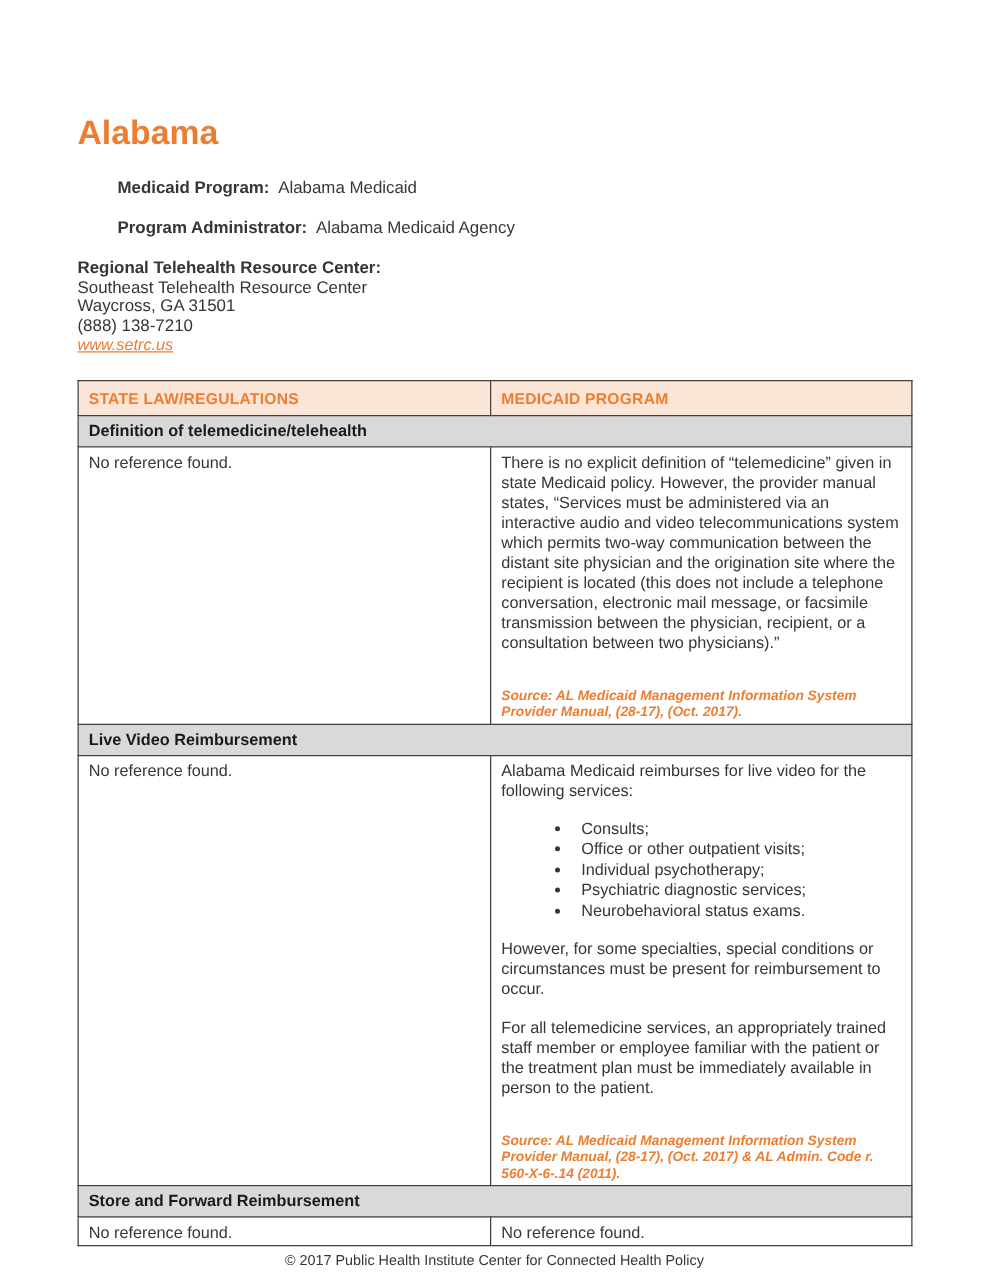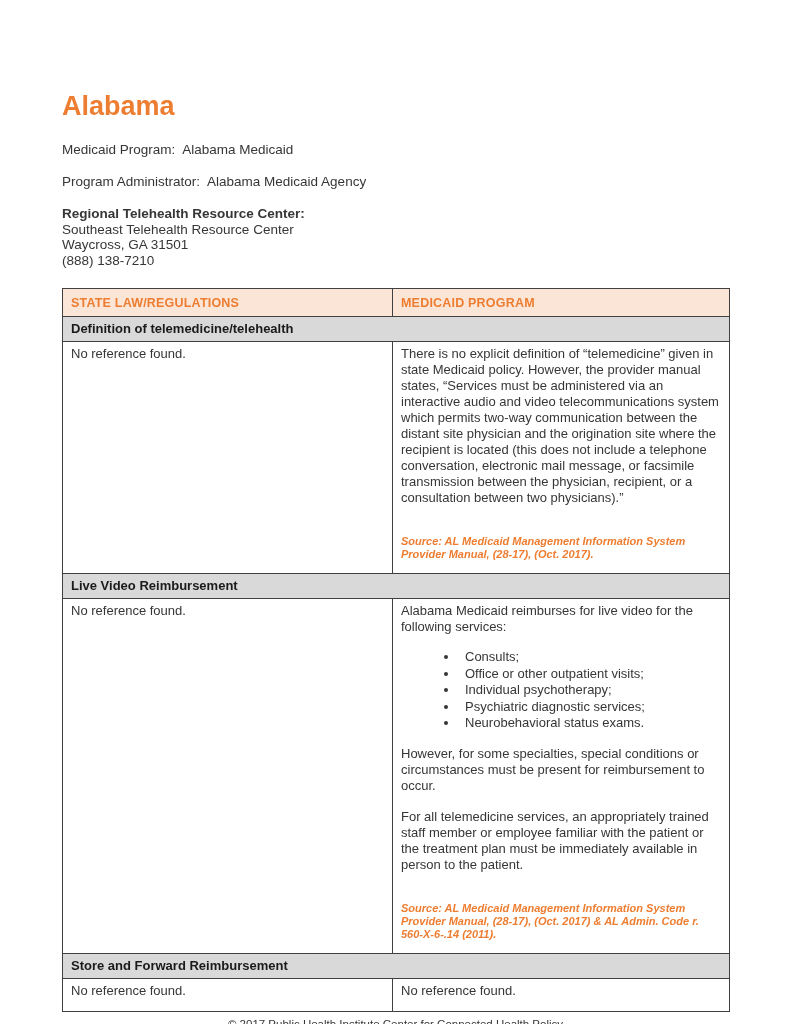--- a/index.html
+++ b/index.html
@@ -19,21 +19,21 @@
     font-size: 27px;
     font-weight: bold;
     margin: 0 0 22px 0;
     line-height: 1.05;
   }
   .info-line {
     font-size: 13.5px;
     margin: 0 0 17px 0;
     line-height: 15px;
   }
-  .b { font-weight: normal; }
+  .b { font-weight: bold; margin-left: 32px; }
   .val { margin-left: 7px; }
   .address { margin: 0; }
   .address div {
     font-size: 13.5px;
     line-height: 15.5px;
     margin: 0;
   }
   .addr-label { font-weight: bold; }
   .link {
     color: #ED7D31;
@@ -44,21 +44,21 @@
   }
   table.policy {
     border-collapse: collapse;
     width: 667px;
     margin-top: 20px;
     table-layout: fixed;
   }
   table.policy td {
     border: 1px solid #404040;
     vertical-align: top;
-    padding: 4px 8px 12px 8px;
+    padding: 4px 8px 2px 8px;
     font-size: 13px;
     line-height: 16px;
   }
   td.col-state { width: 330px; }
   td.col-medicaid { width: 337px; }
   tr.cols td {
     background: #FBE5D6;
     color: #ED7D31;
     font-weight: bold;
     font-size: 12.5px;
@@ -110,20 +110,21 @@
 
   <p class="info-line">
     <span class="b">Program Administrator:</span><span class="val">Alabama Medicaid Agency</span>
   </p>
 
   <div class="address">
     <div class="addr-label">Regional Telehealth Resource Center:</div>
     <div>Southeast Telehealth Resource Center</div>
     <div>Waycross, GA 31501</div>
     <div>(888) 138-7210</div>
+    <div><a class="link">www.setrc.us</a></div>
   </div>
 
   <table class="policy">
     <tbody>
       <tr class="cols">
         <td class="col-state">STATE LAW/REGULATIONS</td>
         <td class="col-medicaid">MEDICAID PROGRAM</td>
       </tr>
 
       <tr class="section">

